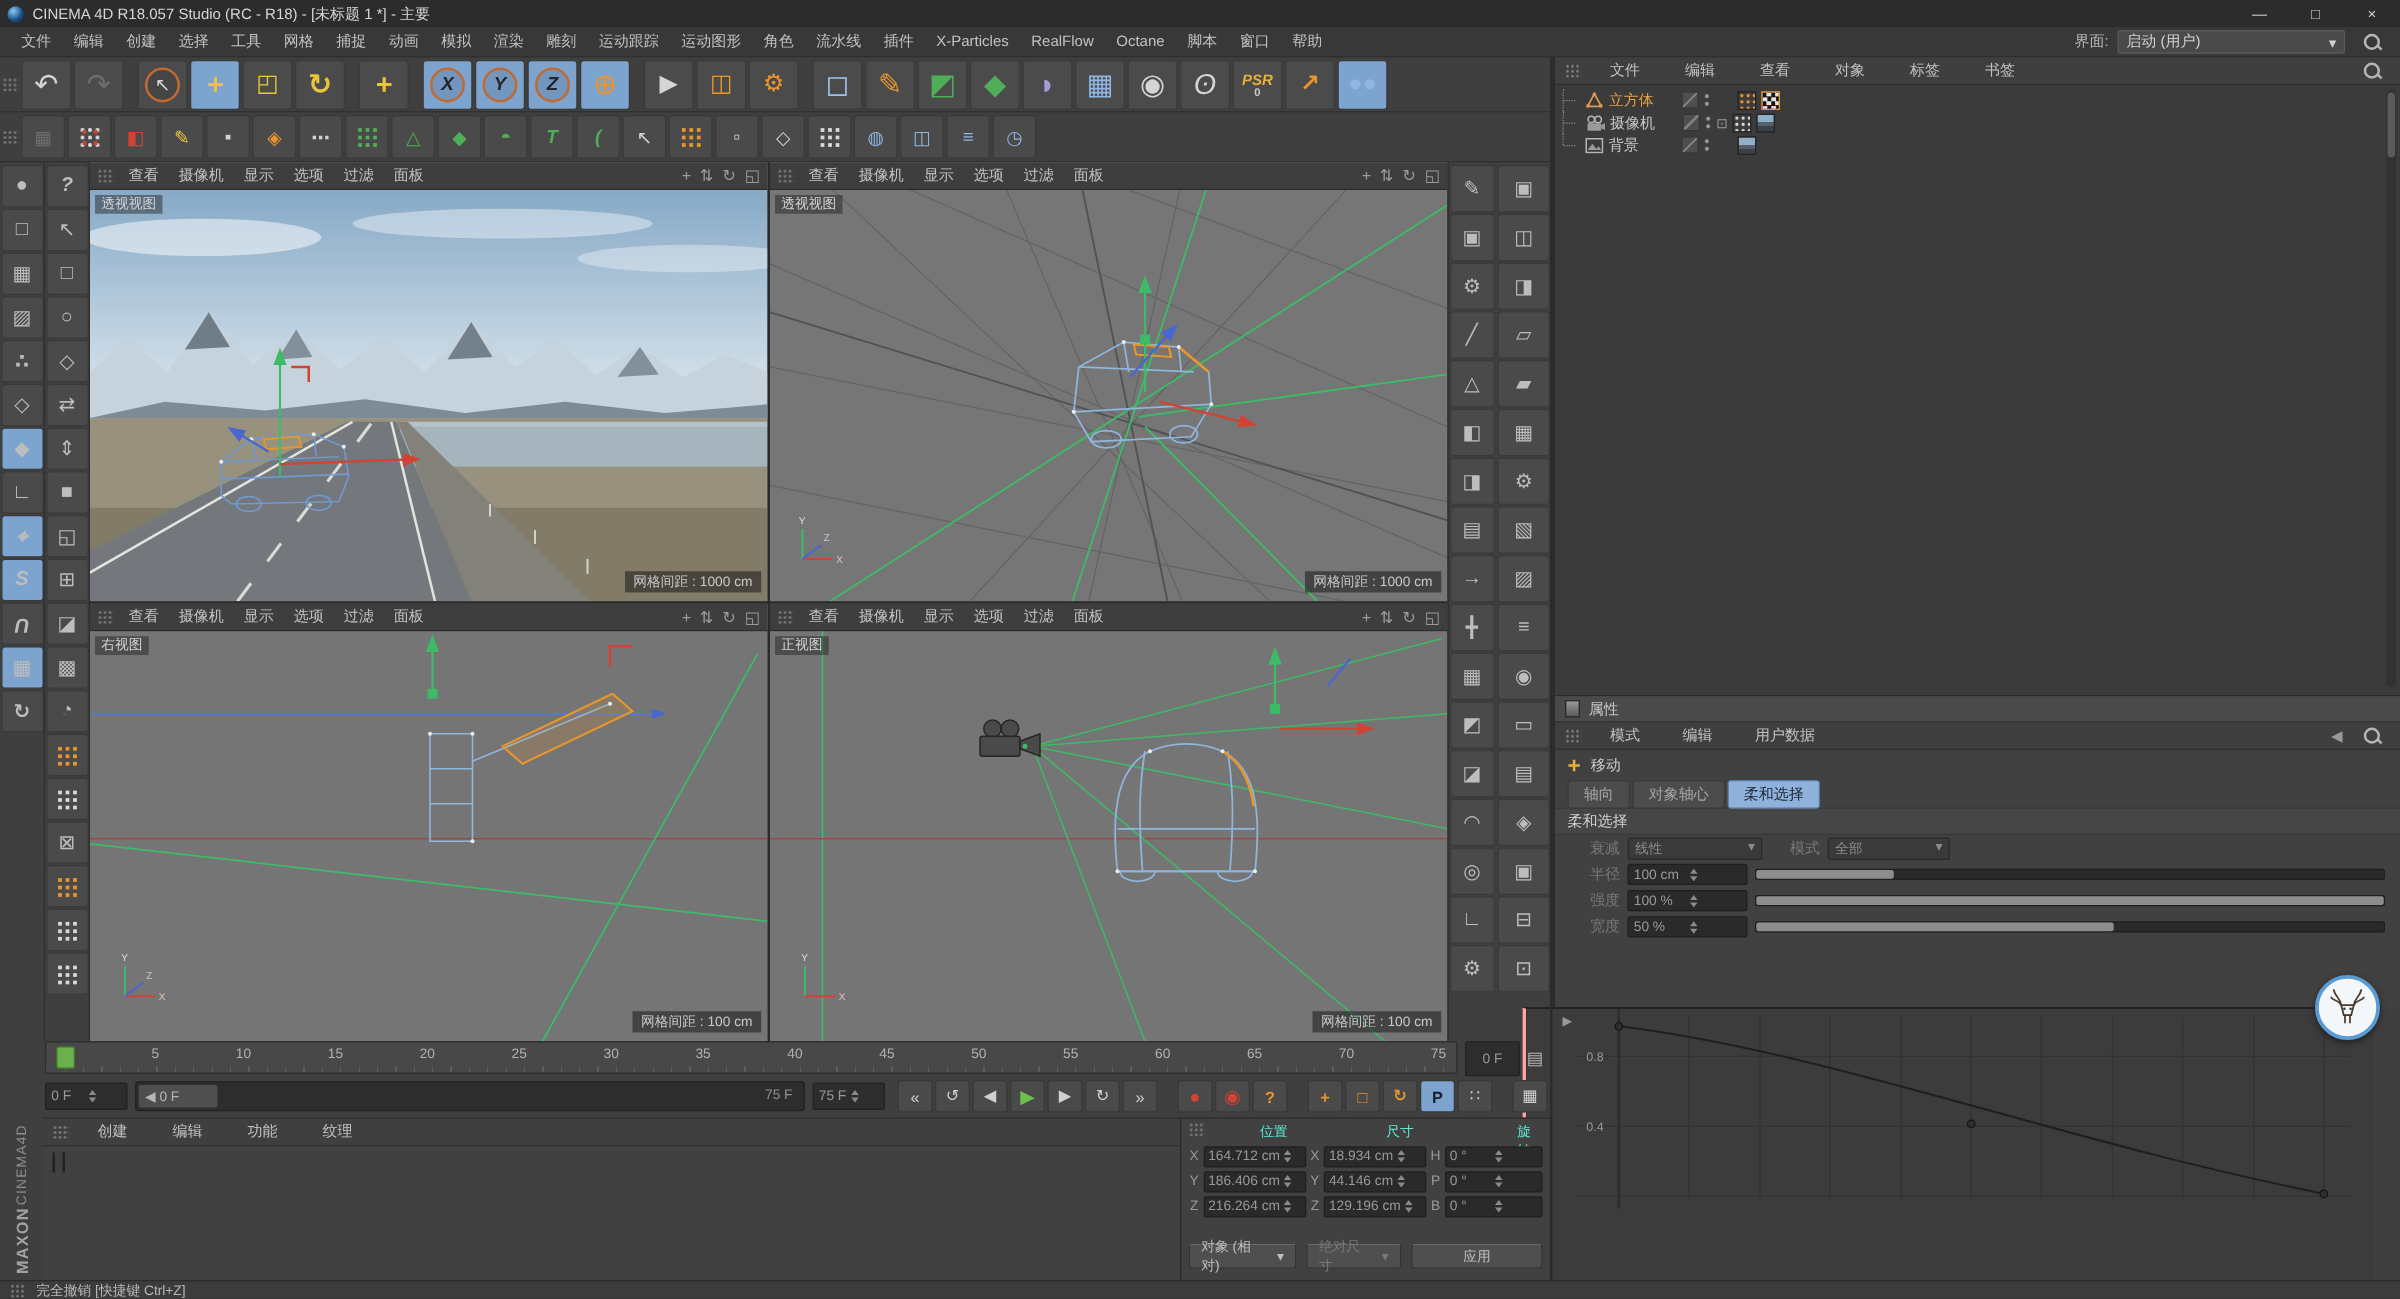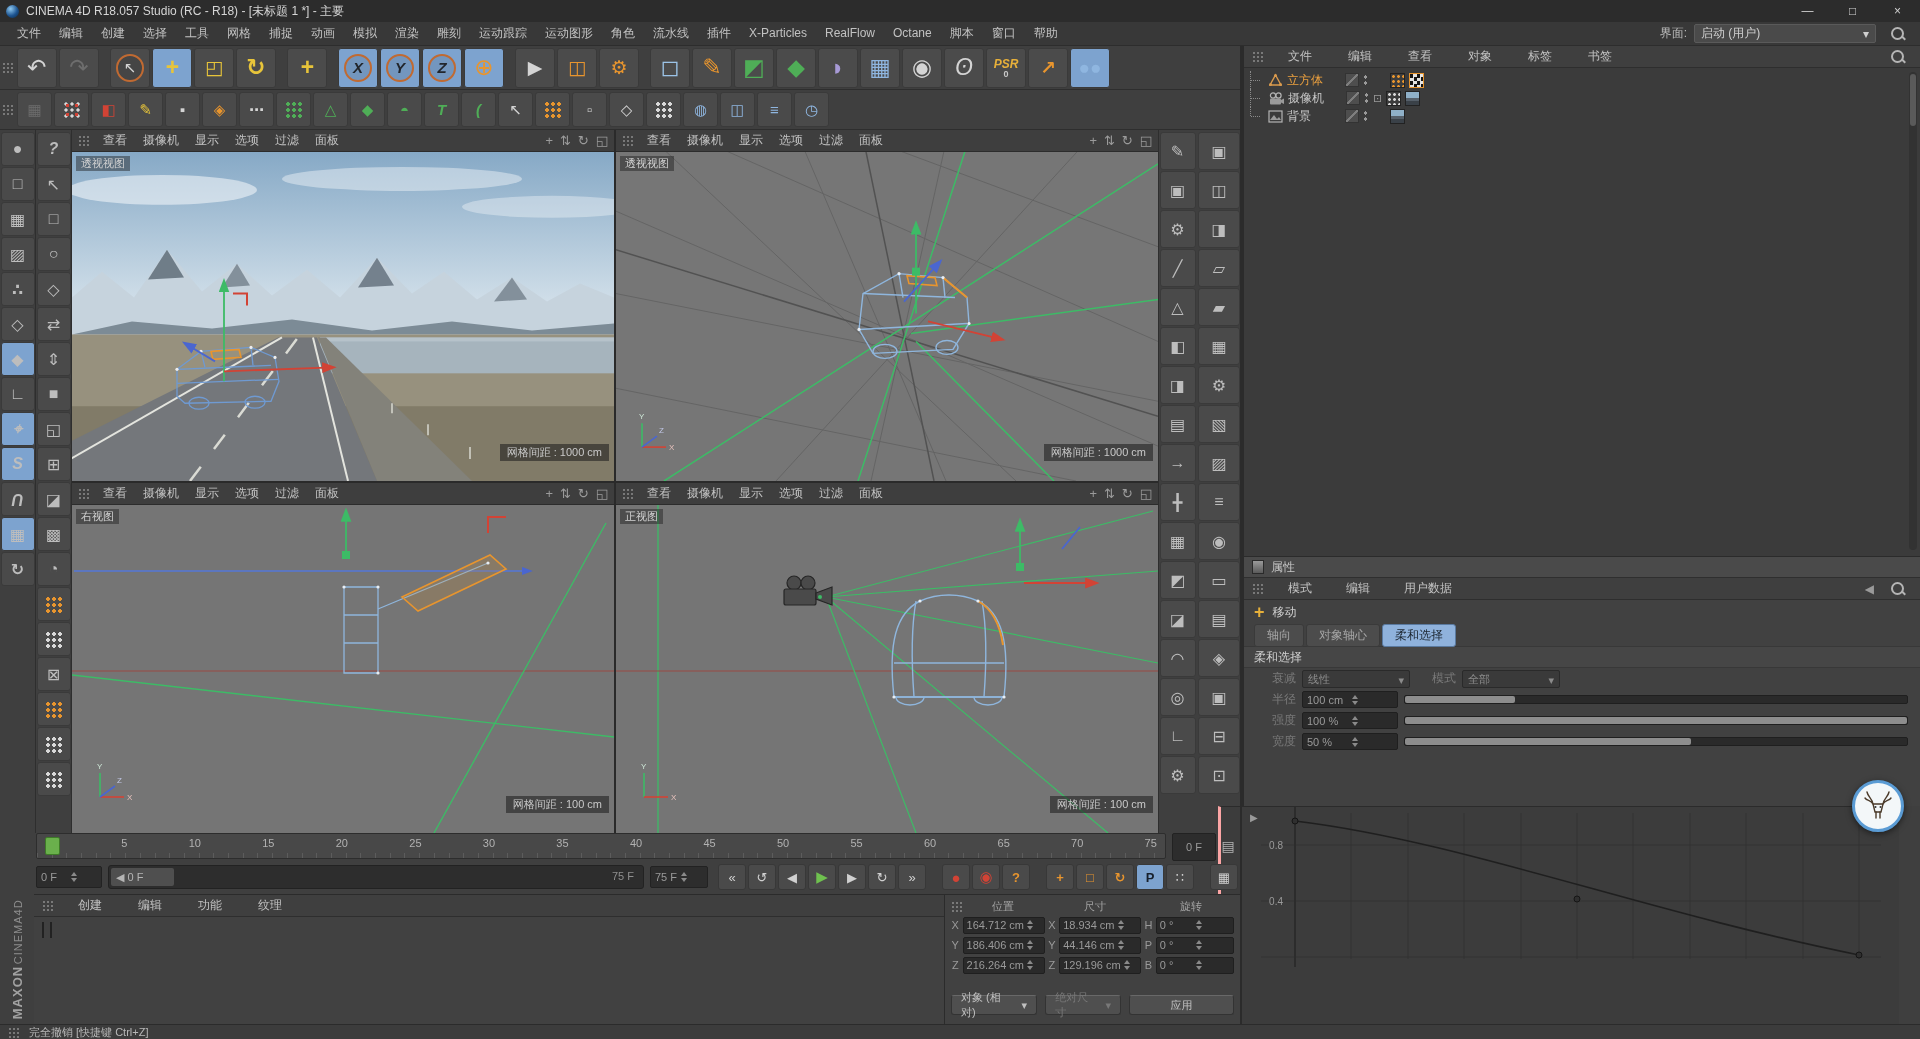--- a/index.html
+++ b/index.html
@@ -46,21 +46,21 @@
   .vs-cell{width:32px;height:32px;flex:0 0 auto;display:flex;align-items:center;justify-content:center;background:#4a4a4a;border:1px solid #3a3a3a;border-radius:3px;font-size:16px;color:#bdbdbd;margin:0 auto}
   
   .vpwrap{left:72px;top:130px;width:1086px;height:703px;background:#2a2a2a}
   .vp{position:absolute;background:#757575;overflow:hidden}
   .vpmenu{height:22px;background:#3e3e3e;border-bottom:1px solid #2c2c2c;display:flex;align-items:center;gap:4px;padding:0 6px;box-sizing:border-box;color:#ababab}
   .vpmenu .menu-item{padding:0 8px}
   .vpnav{margin-left:auto;display:flex;gap:7px;color:#9b9b9b;font-size:13px}
   .vpbody{position:absolute;left:0;top:22px;right:0;bottom:0}
   .vpbody svg{display:block;width:100%;height:100%}
   .vplabel{position:absolute;top:4px;left:4px;background:rgba(28,28,28,.45);padding:0 5px;font-size:11px;color:#d2d2d2;line-height:15px}
-  .vpgrid{position:absolute;bottom:20px;right:5px;background:rgba(25,25,25,.55);padding:1px 7px;font-size:11px;color:#c9c9c9}
+  .vpgrid{position:absolute;bottom:7px;right:5px;background:rgba(25,25,25,.55);padding:1px 7px;font-size:11px;color:#c9c9c9}
   
   .ompanel{left:1242px;top:46px;width:678px;height:510px;background:#3b3b3b;box-sizing:border-box;border-left:2px solid #2b2b2b}
   .pmenu{display:flex;gap:14px;align-items:center;height:22px;padding:0 8px;background:#3f3f3f;border-bottom:1px solid #2e2e2e;color:#b5b5b5;box-sizing:border-box}
   .omrow{display:flex;align-items:center;height:18px;padding-left:6px;gap:4px;color:#c6c6c6}
   .tree{width:13px;height:18px;border-left:1px dotted #8a8a8a;position:relative;flex:0 0 auto}
   .tree::after{content:"";position:absolute;top:9px;left:0;width:9px;border-top:1px dotted #8a8a8a}
   .tree.last{height:9px;align-self:flex-start}
   .om-name{min-width:54px}
   .om-name.sel-name{color:#eba03f}
   .vis-sq{width:12px;height:12px;background:#4e4e4e;border:1px solid #333;background-image:linear-gradient(135deg,transparent 44%,#7e7e7e 44%,#7e7e7e 56%,transparent 56%)}
@@ -79,21 +79,21 @@
   .toolrow .plus{color:#e7b03a;font-size:18px;font-weight:bold}
   .tabs{display:flex;gap:2px;padding:0 10px;height:22px;align-items:center}
   .atab{background:#4c4c4c;border:1px solid #3a3a3a;border-radius:3px;padding:2px 12px;color:#a5a5a5;font-size:12px}
   .atab.on{background:#8fb2dc;color:#1c2630;border-color:#5a7aa0}
   .asect{height:20px;display:flex;align-items:center;padding:0 10px;color:#cfcfcf;border-bottom:1px solid #383838;border-top:1px solid #383838;background:#464646}
   .arow{display:flex;align-items:center;height:21px;padding-left:8px;gap:6px}
   .albl{width:44px;text-align:right;color:#9a9a9a;flex:0 0 auto}
   .dim{color:#787878!important}
   .cb{width:13px;height:13px;background:#2c2c2c;border:1px solid #1e1e1e;border-radius:2px;flex:0 0 auto}
   .checkmark{color:#c8c8c8;font-size:13px}
-  .dd{display:flex;align-items:flex-end;justify-content:space-between;background:#3a3a3a;border:1px solid #2a2a2a;border-radius:2px;height:16px;padding:0 5px;color:#8c8c8c;font-size:11px}
+  .dd{display:flex;align-items:flex-start;justify-content:space-between;background:#3a3a3a;border:1px solid #2a2a2a;border-radius:2px;height:16px;padding:0 5px;color:#8c8c8c;font-size:11px}
   .nfield{display:flex;align-items:center;background:#2a2a2a;border:1px solid #1f1f1f;border-radius:2px;height:15px;padding:0 4px;color:#9a9a9a;font-size:11px;gap:4px}
   .nfield span{flex:1}
   .spin{display:flex;flex-direction:column;gap:2px;flex:0 0 auto}
   .spin i{width:0;height:0;border-left:3px solid transparent;border-right:3px solid transparent;display:block}
   .spin .up{border-bottom:4px solid #8a8a8a}
   .spin .dn{border-top:4px solid #8a8a8a}
   .slider{flex:1;height:7px;background:#2a2a2a;border:1px solid #1f1f1f;border-radius:2px;margin-right:12px;position:relative}
   .slider i{position:absolute;left:0;top:0;bottom:0;background:#8d8d8d;border-radius:2px;display:block}
   .curvepanel{left:1218px;top:806px;width:678px;height:218px;background:#000000;border-left:3px solid #fca5a5;border-top:1px solid #2b2b2b;box-sizing:border-box}
   .curve-expand{position:absolute;left:1250px;top:812px;color:#9a9a9a;font-size:10px}
@@ -121,21 +121,21 @@
   .brand{left:0;top:894px;width:34px;height:130px;background:#3f3f3f;display:flex;align-items:center;justify-content:center}
   .brand div{writing-mode:vertical-rl;transform:rotate(180deg);display:flex;gap:2px;align-items:center}
   .brand .bt{font-weight:bold;font-size:13px;color:#a2a2a2;letter-spacing:1px}
   .brand .bb{font-size:11px;color:#8d8d8d;letter-spacing:1px}
   .matpanel{left:34px;top:894px;width:910px;height:130px;background:#414141;border-top:1px solid #2b2b2b;box-sizing:border-box}
   .matrow{display:flex;gap:6px;padding:6px 8px}
   .ball{width:50px;height:50px;border:1px solid #222;position:relative;background:radial-gradient(circle at 36% 30%,#e9eff3 0%,#9fb4c4 26%,#3e5269 55%,#131e2c 72%,transparent 73%),repeating-linear-gradient(45deg,#7a7a7a 0 7px,#575757 7px 14px)}
   .mat-b .ball{background:radial-gradient(circle at 36% 30%,#eef3f6 0%,#b3c6d4 30%,#5d7essor 0,#5d7a94 58%,#243647 75%,transparent 76%),repeating-linear-gradient(45deg,#7a7a7a 0 7px,#575757 7px 14px)}
   .ball .nm{position:absolute;bottom:1px;left:1px;right:1px;font-size:10px;color:#ececec;background:rgba(45,45,45,.55);white-space:nowrap;overflow:hidden}
   .coordpanel{left:944px;top:894px;width:296px;height:130px;background:#414141;border-top:1px solid #2b2b2b;border-left:1px solid #2b2b2b;box-sizing:border-box;padding:3px 6px}
-  .chead{display:flex;align-items:center;height:17px;color:#a3a3a3;gap:4px}
+  .chead{display:flex;align-items:flex-start;height:17px;color:#5eead4;gap:20px}
   .chead span{font-size:11px}
   .chead .h1{margin-left:24px;width:88px}
   .chead .h2{width:92px}
   .crow{display:flex;align-items:center;height:20px;gap:3px}
   .crow .axl{width:9px;text-align:center;color:#9a9a9a;font-size:11px}
   .cfield{display:flex;align-items:center;background:#2a2a2a;border:1px solid #1f1f1f;border-radius:2px;height:15px;padding:0 3px;color:#9a9a9a;font-size:11px;gap:3px}
   .cfield span{flex:1;white-space:nowrap}
   .w78{width:78px}.w74{width:74px}
   .cfoot{display:flex;align-items:center;gap:8px;margin-top:20px}
   .cbtn{background:#4f4f4f;border:1px solid #333;border-top-color:#686868;border-radius:3px;height:18px;padding:0 9px;display:flex;align-items:center;gap:7px;color:#c0c0c0;font-size:11px}

